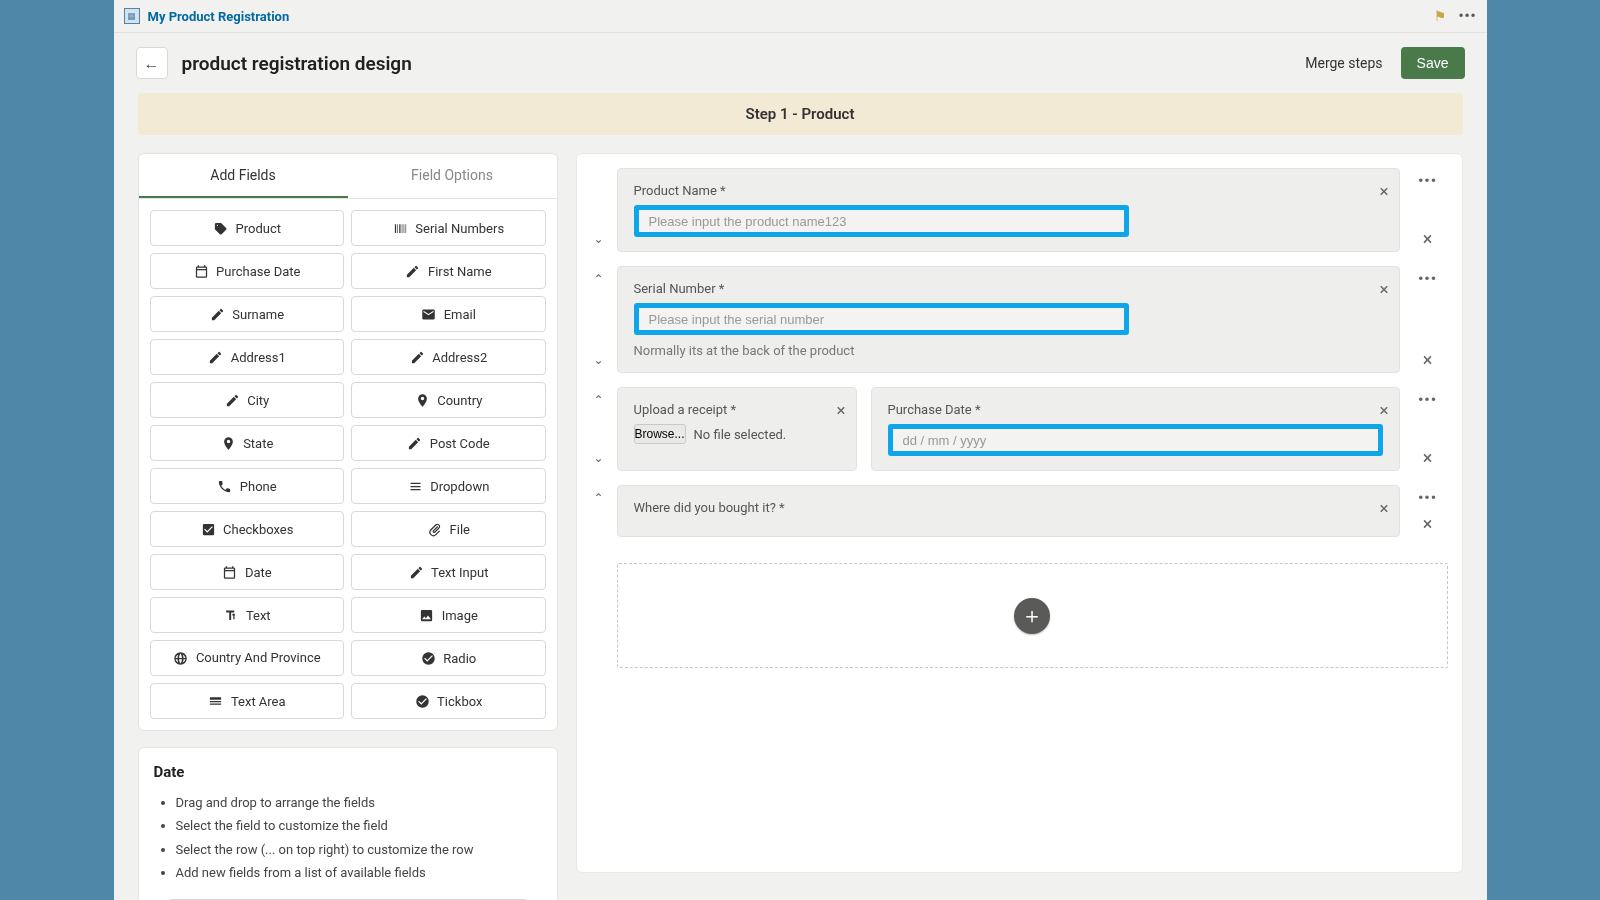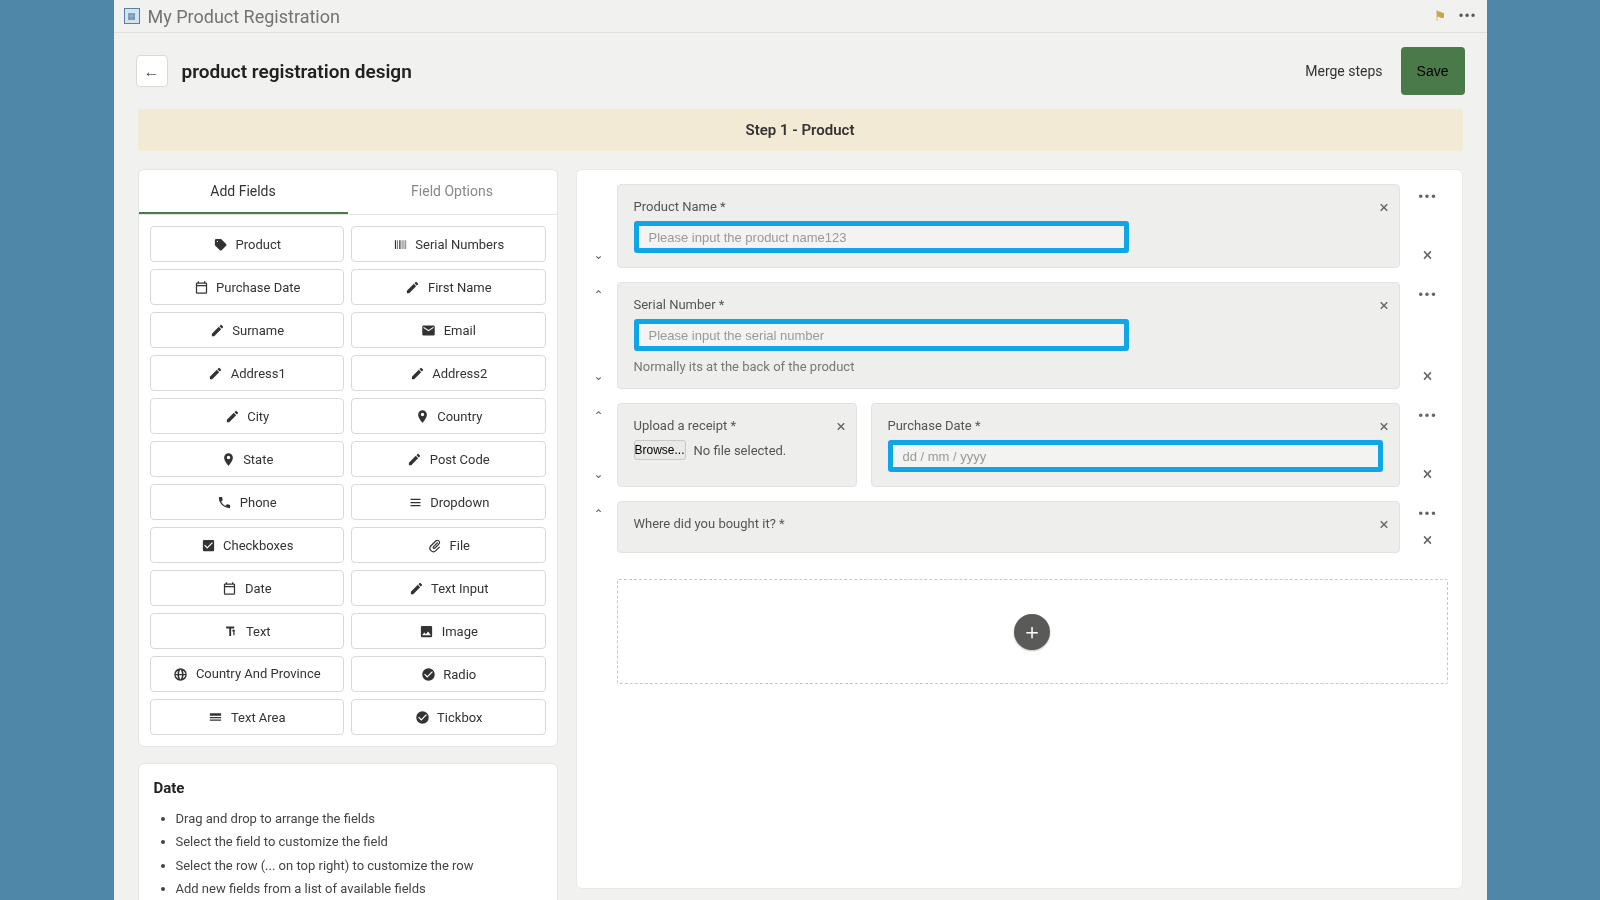--- a/index.html
+++ b/index.html
@@ -28,21 +28,21 @@
     border-bottom: 1px solid #e0e0df;
   }
   .title-bar .app-icon {
     width:16px; height:16px;
     background:#d0e4f0;
     border:1px solid #5a7fa0;
     margin-right:8px;
     display:flex; align-items:center; justify-content:center;
     font-size:9px; color:#5a7fa0;
   }
-  .title-bar .title { color:#737373; font-size:18px; }
+  .title-bar .title { color:#0369a1; font-size:13px;font-weight:bold; }
   .title-bar .spacer { flex:1; }
   .pin-icon { color:#c8a74a; margin-right:12px; font-size:14px; cursor:pointer;}
   .dots-icon { color:#555; letter-spacing:1px; font-size:14px; cursor:pointer; font-weight:bold;}
   .header-row {
     display:flex;
     align-items:center;
     padding: 14px 22px;
   }
   .back-btn {
     width:32px; height:32px;
@@ -52,24 +52,24 @@
     display:flex; align-items:center; justify-content:center;
     color:#555; cursor:pointer;
     margin-right:14px;
     font-size:16px;
   }
   .page-title { font-size:19px; font-weight:600; color:#212121; }
   .header-row .spacer { flex:1; }
   .merge-link { color:#333; font-size:14px; margin-right:18px; cursor:pointer; }
   .save-btn {
     background:#4a7a4a;
-    color:#000000;
+    color:#ffffff;
     border:none;
     border-radius:4px;
-    padding:16px 16px;
+    padding:8px 16px;
     font-size:14px;
     cursor:pointer;
   }
   .step-banner {
     margin: 0 24px;
     background:#f2ead5;
     border-radius:4px;
     text-align:center;
     padding:12px 0;
     font-size:15px;

